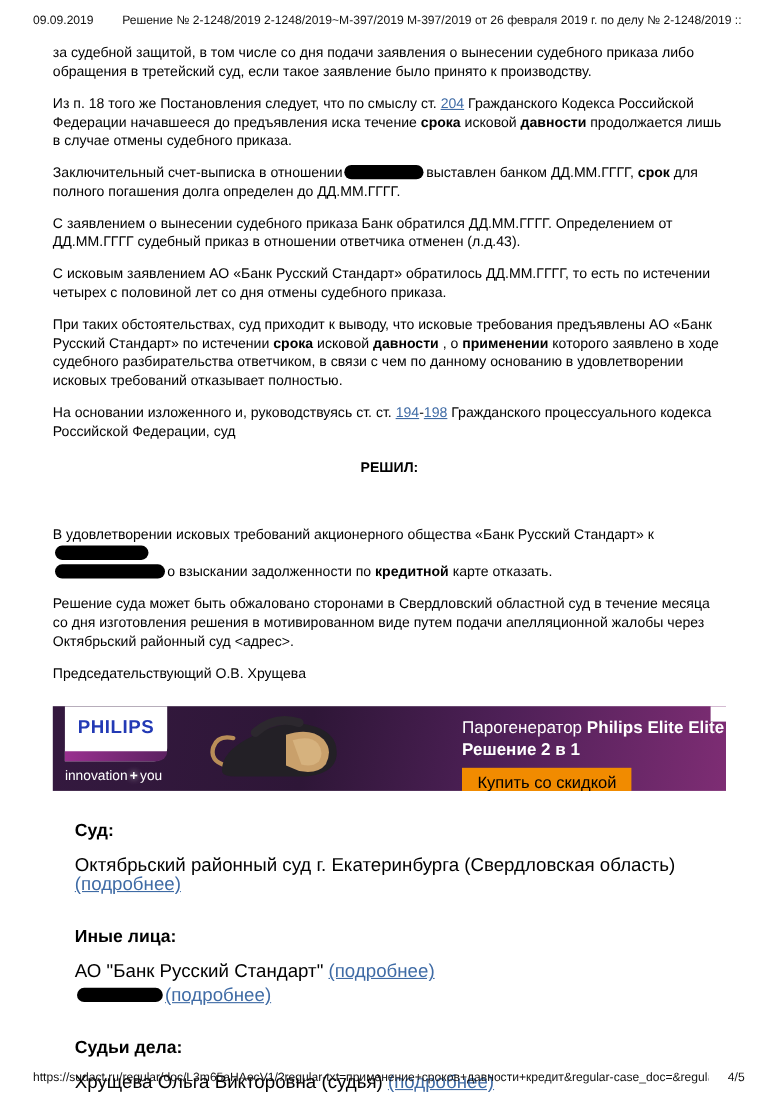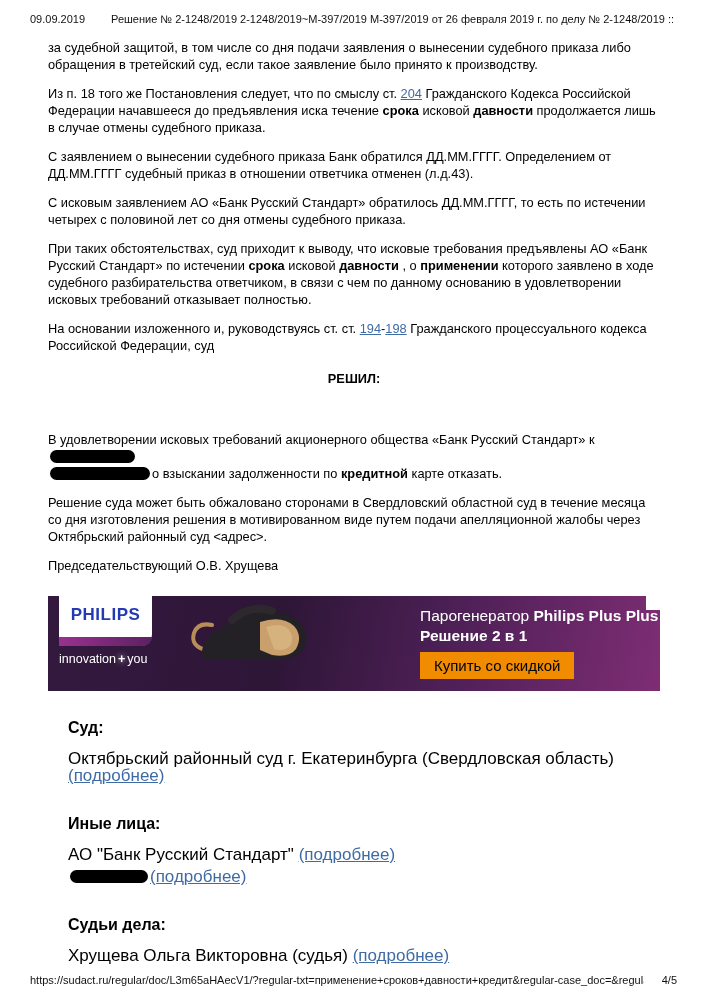--- a/index.html
+++ b/index.html
@@ -18,21 +18,21 @@
   .para.decision-heading { text-align: center; font-weight: bold; margin: 16px 0 44px 0; }
   .para.signature { margin-bottom: 0; }
   .b { font-weight: bold; }
   .lnk { color: var(--link, #3f6ba5); text-decoration: underline; cursor: pointer; }
   .redact {
     display: inline-block; height: 13px; background: var(--redact, #000);
     border-radius: 7px; vertical-align: middle; margin: 0 2px 2px 2px;
   }
 
   .banner {
-    position: relative; margin: 22px 47px 0 48px; height: 95px; overflow: hidden;
+    position: relative; margin: 22px 47px 0 48px; height: 77px; overflow: hidden;
     background: linear-gradient(100deg, #34193f 0%, #2e1637 38%, #4e2057 66%, #7e2d74 100%);
     cursor: pointer;
   }
   .philips-box {
     position: absolute; left: 11px; top: 0; width: 93px; height: 50px;
     background: #ffffff; border-radius: 0 0 12px 0;
   }
   .philips-box::after {
     content: ""; position: absolute; left: 0; bottom: 0; width: 100%; height: 9px;
     background: linear-gradient(90deg, #9a3190, #5c2161); border-radius: 0 0 12px 0;
@@ -86,20 +86,21 @@
 <body>
 
 <div class="print-header">
   <span class="ph-date">09.09.2019</span>
   <span class="ph-title">Решение № 2-1248/2019 2-1248/2019~М-397/2019 М-397/2019 от 26 февраля 2019 г. по делу № 2-1248/2019 :: СудАкт.ру</span>
 </div>
 
 <div class="doc-body">
     <div class="para"><span>за судебной защитой, в том числе со дня подачи заявления о вынесении судебного приказа либо обращения в третейский суд, если такое заявление было принято к производству.</span></div>
     <div class="para"><span>Из п. 18 того же Постановления следует, что по смыслу ст. </span><span class="lnk">204</span><span> Гражданского Кодекса Российской Федерации начавшееся до предъявления иска течение </span><span class="b">срока</span><span> исковой </span><span class="b">давности</span><span> продолжается лишь в случае отмены судебного приказа.</span></div>
+    <div class="para"><span>Заключительный счет-выписка в отношении</span><span class="redact" style="width: 72px;"></span><span>выставлен банком ДД.ММ.ГГГГ, </span><span class="b">срок</span><span> для полного погашения долга определен до ДД.ММ.ГГГГ.</span></div>
     <div class="para"><span>С заявлением о вынесении судебного приказа Банк обратился ДД.ММ.ГГГГ. Определением от ДД.ММ.ГГГГ судебный приказ в отношении ответчика отменен (л.д.43).</span></div>
     <div class="para"><span>С исковым заявлением АО «Банк Русский Стандарт» обратилось ДД.ММ.ГГГГ, то есть по истечении четырех с половиной лет со дня отмены судебного приказа.</span></div>
     <div class="para"><span>При таких обстоятельствах, суд приходит к выводу, что исковые требования предъявлены АО «Банк Русский Стандарт» по истечении </span><span class="b">срока</span><span> исковой </span><span class="b">давности</span><span> , о </span><span class="b">применении</span><span> которого заявлено в ходе судебного разбирательства ответчиком, в связи с чем по данному основанию в удовлетворении исковых требований отказывает полностью.</span></div>
     <div class="para"><span>На основании изложенного и, руководствуясь ст. ст. </span><span class="lnk">194</span><span>-</span><span class="lnk">198</span><span> Гражданского процессуального кодекса Российской Федерации, суд</span></div>
     <div class="para decision-heading"><span>РЕШИЛ:</span></div>
     <div class="para"><span>В удовлетворении исковых требований акционерного общества «Банк Русский Стандарт» к</span><span class="redact" style="width: 85px;"></span><br><span class="redact" style="width: 100px;"></span><span>о взыскании задолженности по </span><span class="b">кредитной</span><span> карте отказать.</span></div>
     <div class="para"><span>Решение суда может быть обжаловано сторонами в Свердловский областной суд в течение месяца со дня изготовления решения в мотивированном виде путем подачи апелляционной жалобы через Октябрьский районный суд &lt;адрес&gt;.</span></div>
     <div class="para signature"><span>Председательствующий О.В. Хрущева</span></div>
   </div>
 
@@ -112,21 +113,21 @@
   <svg class="iron-svg" viewBox="0 0 152 73" xmlns="http://www.w3.org/2000/svg">
     <path d="M30 52 Q14 48 18 35 Q22 24 36 27" stroke="#b98d58" stroke-width="4" fill="none" stroke-linecap="round"></path>
     <path d="M26 58 Q24 40 52 26 Q80 10 105 15 Q132 21 130 43 Q128 60 100 62 L38 62 Q28 62 26 58 Z" fill="#232026"></path>
     <path d="M56 22 Q74 6 96 13" stroke="#2c282e" stroke-width="8" fill="none" stroke-linecap="round"></path>
     <path d="M84 24 Q106 17 118 28 Q127 38 120 51 Q113 60 96 57 L84 52 Z" fill="#c9a06b"></path>
     <path d="M90 29 Q106 24 113 32 Q119 40 114 48 Q108 54 98 51 Z" fill="#dcb986" opacity="0.7"></path>
   </svg>
 
 
   <div class="banner-right">
-    <div class="banner-title"><span>Парогенератор </span><span class="bold-part">Philips Plus Plus</span></div>
+    <div class="banner-title"><span>Парогенератор </span><span class="bold-part">Philips Elite Elite</span></div>
     <div class="banner-subtitle">Решение 2 в 1</div>
     <button class="banner-btn">Купить со скидкой</button>
   </div>
 
   <div class="ad-choices"></div>
 </div>
 
 <div class="info-sections">
     <div class="sec-h">Суд:</div>
     <div class="sec-item"><span>Октябрьский районный суд г. Екатеринбурга (Свердловская область) </span><span class="lnk">(подробнее)</span></div>

